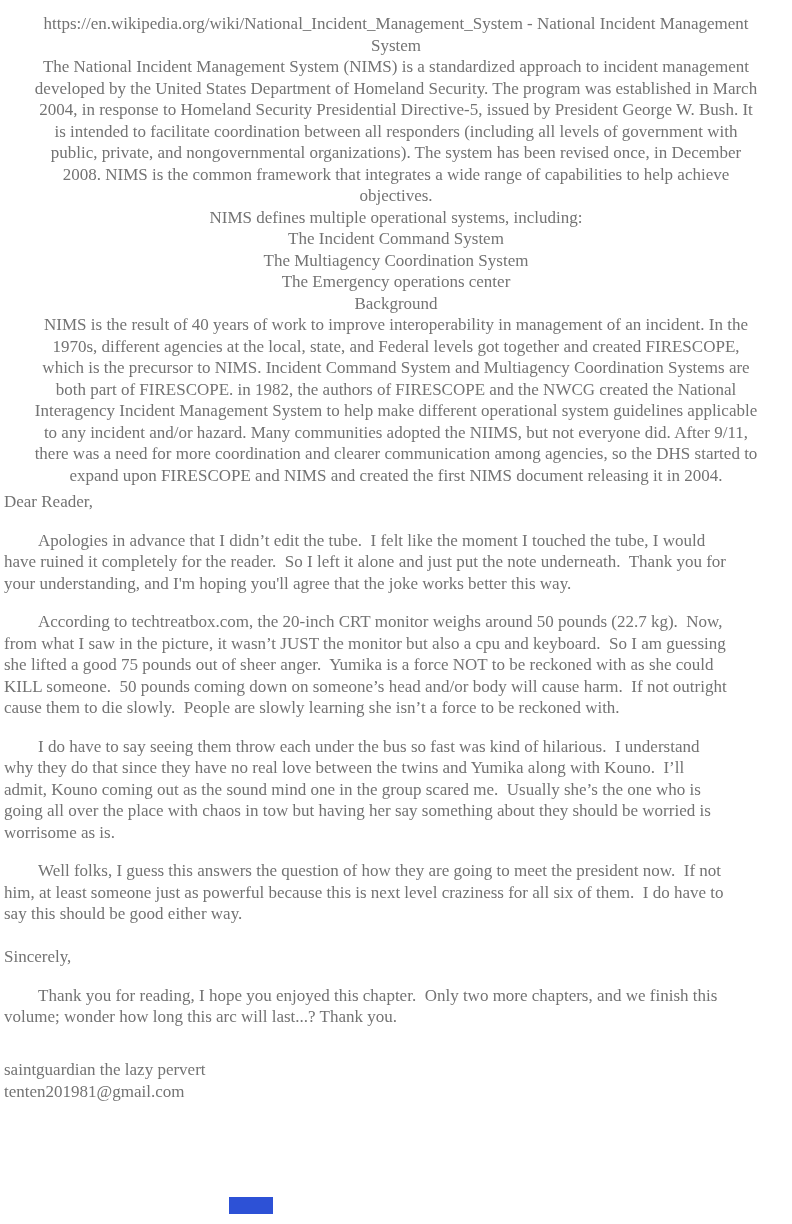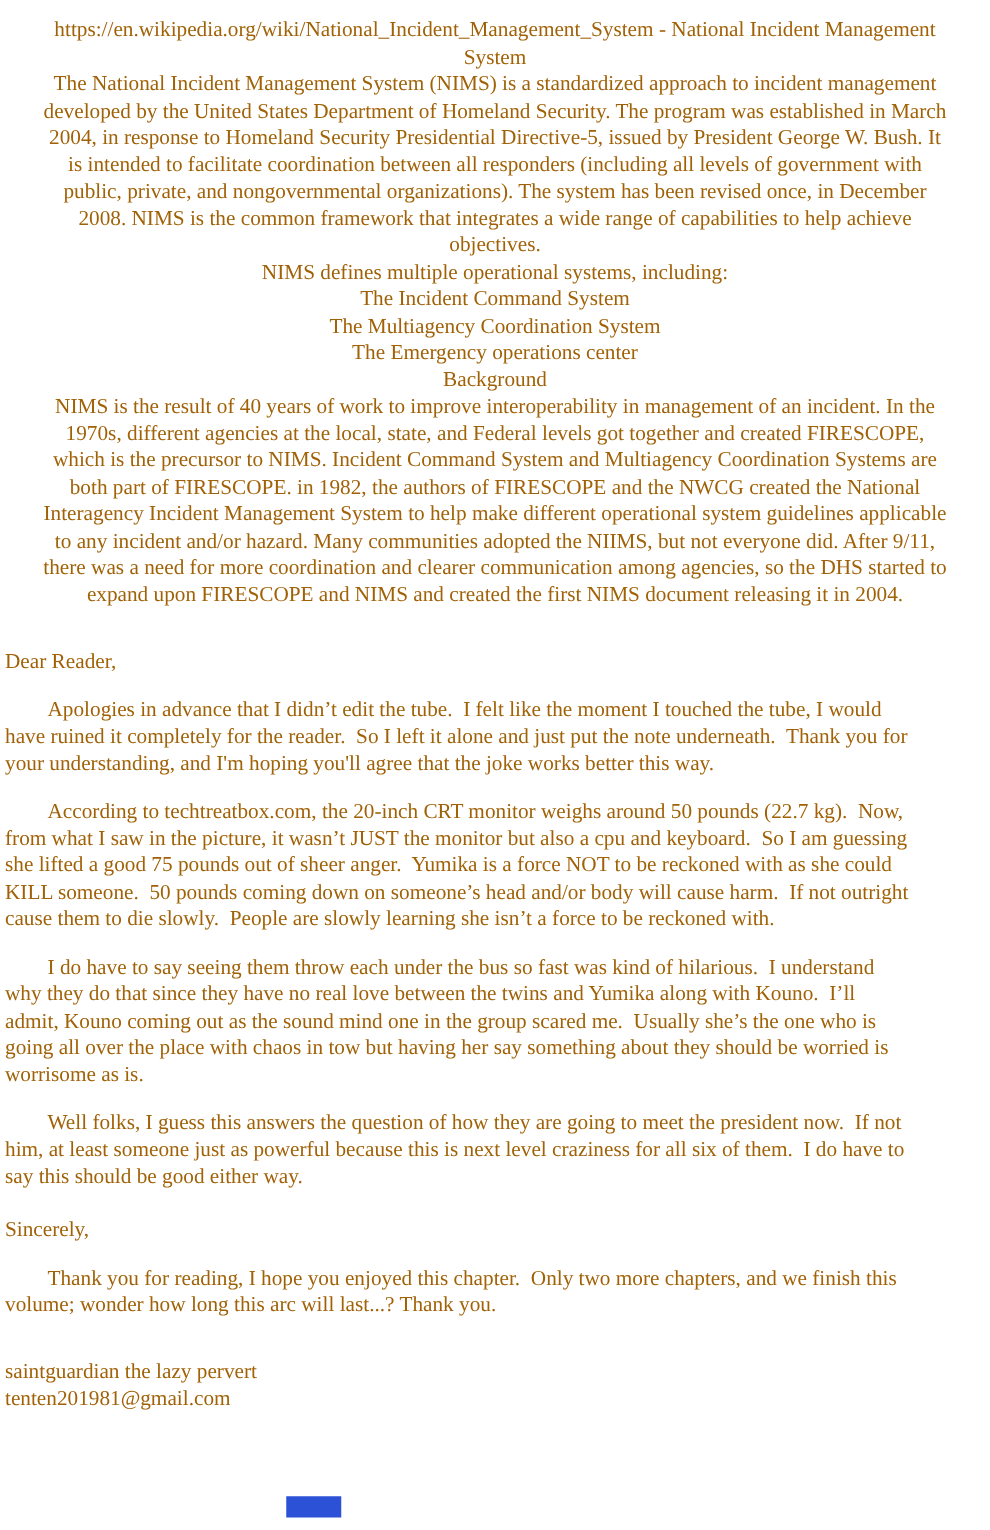--- a/index.html
+++ b/index.html
@@ -25,36 +25,36 @@
   .block {
     white-space: pre-wrap;
     word-wrap: break-word;
   }
   .center-block {
     text-align: center;
   }
   .left-block {
     text-align: left;
   }
-  .salutation { margin-top: 32px; }
+  .salutation { margin-top: 5px; }
   .para { margin-top: 17px; text-indent: 34px; }
   .closing { margin-top: 21.5px; }
   .signature { margin-top: 31.5px; }
   .blue-bar {
     position: absolute;
     left: 229px;
     top: 1197px;
     width: 44px;
     height: 17px;
   }
 </style>
 </head>
 <body style="background: rgb(255, 255, 255);">
 
-<div class="doc" style="color: #a16207;">
+<div class="doc" style="color: #737373;">
 
   <div class="block center-block">https://en.wikipedia.org/wiki/National_Incident_Management_System - National Incident Management
 System
 The National Incident Management System (NIMS) is a standardized approach to incident management
 developed by the United States Department of Homeland Security. The program was established in March
 2004, in response to Homeland Security Presidential Directive-5, issued by President George W. Bush. It
 is intended to facilitate coordination between all responders (including all levels of government with
 public, private, and nongovernmental organizations). The system has been revised once, in December
 2008. NIMS is the common framework that integrates a wide range of capabilities to help achieve
 objectives.

